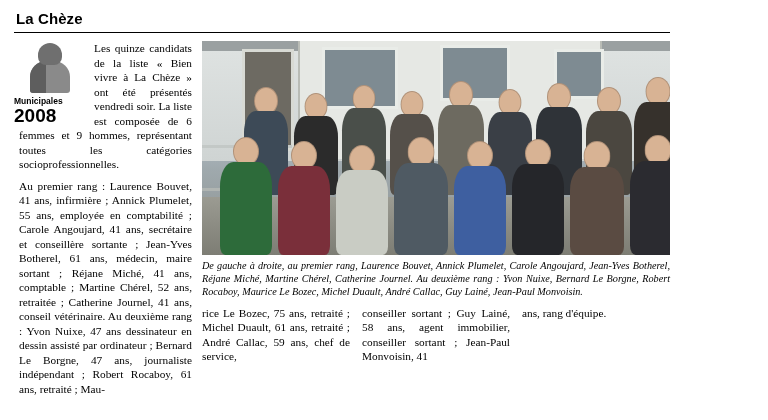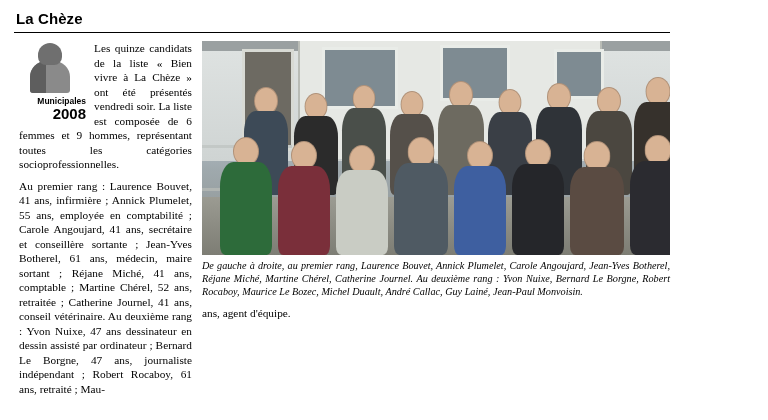--- a/index.html
+++ b/index.html
@@ -51,21 +51,21 @@
     flex: 0 0 178px;
   }
   .col-right {
     flex: 1 1 auto;
     position: relative;
   }
   .logo-wrap {
     width: 72px;
     float: left;
     margin: 0 8px 2px 0;
-    text-align: right;
+    text-align: left;
   }
   .logo-art {
     width: 48px;
     height: 54px;
     margin: 0 auto 2px auto;
     position: relative;
   }
   .logo-art .bust {
     position: absolute;
     left: 12px;
@@ -94,21 +94,21 @@
     border-radius: 16px 0 0 3px;
   }
   .logo-label {
     font-family: "Liberation Sans", sans-serif;
     font-size: 8.5px;
     font-weight: bold;
     line-height: 1.05;
   }
   .logo-year {
     font-family: "Liberation Sans", sans-serif;
-    font-size: 15px;
+    font-size: 19px;
     font-weight: bold;
     line-height: 1.05;
   }
   .body-text {
     font-size: 11.3px;
     line-height: 1.285;
     text-align: justify;
     hyphens: auto;
   }
   .body-text p {
@@ -308,18 +308,20 @@
           <div class="torso" style="top:26px;background:#5a4b42;"></div>
         </div>
         <div class="person" style="left:428px;top:94px;width:56px;height:120px;">
           <div class="head" style="width:25px;height:28px;"></div>
           <div class="torso" style="top:26px;background:#2b2b30;"></div>
         </div>
       </div>
       <div class="caption">De gauche à droite, au premier rang, Laurence Bouvet, Annick Plumelet, Carole Angoujard, Jean-Yves Botherel, Réjane Miché, Martine Chérel, Catherine Journel. Au deuxième rang : Yvon Nuixe, Bernard Le Borgne, Robert Rocaboy, Maurice Le Bozec, Michel Duault, André Callac, Guy Lainé, Jean-Paul Monvoisin.</div>
 
       <div class="lower">
-        <div class="lcol">ans, agent d'équipe.</div>
+        <div class="lcol">rice Le Bozec, 75 ans, retraité ; Michel Duault, 61 ans, retraité ; André Callac, 59 ans, chef de service,</div>
+        <div class="lcol">conseiller sortant ; Guy Lainé, 58 ans, agent immobilier, conseiller sortant ; Jean-Paul Monvoisin, 41</div>
+        <div class="lcol">ans, rang d'équipe.</div>
       </div>
     </div>
 
   </div>
 </div>
 
 </body></html>

